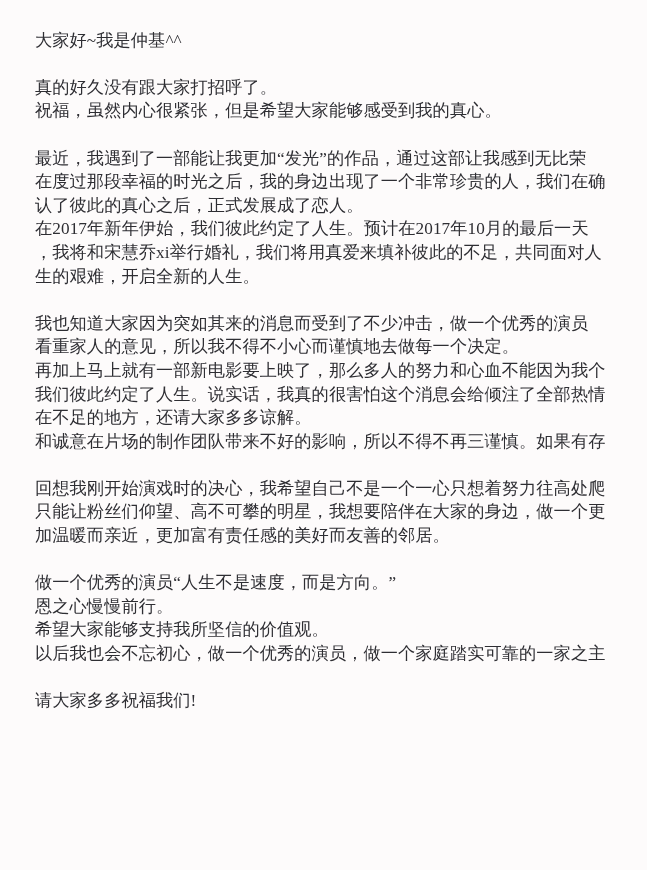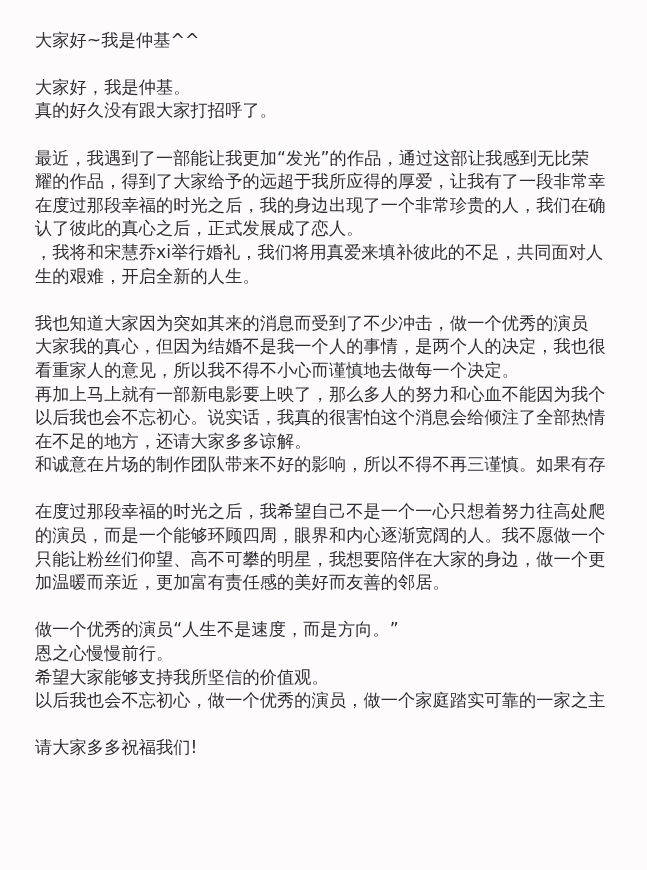--- a/index.html
+++ b/index.html
@@ -20,63 +20,62 @@
       width: 580px;
       color: #2e2e33;
       font-family: "DejaVu Sans", "Liberation Sans", sans-serif;
       font-size: 17.2px;
       line-height: 23.6px;
       letter-spacing: 0.1px;
     }
     .line {
       white-space: nowrap;
       height: 23.6px;
+      font-family: Liberation Serif, serif;
     }
     .blank {
       height: 23.6px;
     }
   </style>
 </head>
 <body>
 
 <div class="doc">
   <div class="blank"></div>
   <div class="line">大家好~我是仲基^^</div>
   <div class="blank"></div>
 
   <div>
-    <div class="line">大家好，我是仲基。</div>
     <div class="line">真的好久没有跟大家打招呼了。</div>
+    <div class="line">祝福，虽然内心很紧张，但是希望大家能够感受到我的真心。</div>
   </div>
   <div class="blank"></div>
 
   <div>
     <div class="line">最近，我遇到了一部能让我更加“发光”的作品，通过这部让我感到无比荣</div>
-    <div class="line">耀的作品，得到了大家给予的远超于我所应得的厚爱，让我有了一段非常幸</div>
     <div class="line">在度过那段幸福的时光之后，我的身边出现了一个非常珍贵的人，我们在确</div>
     <div class="line">认了彼此的真心之后，正式发展成了恋人。</div>
+    <div class="line">在2017年新年伊始，我们彼此约定了人生。预计在2017年10月的最后一天</div>
     <div class="line">，我将和宋慧乔xi举行婚礼，我们将用真爱来填补彼此的不足，共同面对人</div>
     <div class="line">生的艰难，开启全新的人生。</div>
   </div>
   <div class="blank"></div>
 
   <div>
     <div class="line">我也知道大家因为突如其来的消息而受到了不少冲击，做一个优秀的演员</div>
-    <div class="line">大家我的真心，但因为结婚不是我一个人的事情，是两个人的决定，我也很</div>
     <div class="line">看重家人的意见，所以我不得不小心而谨慎地去做每一个决定。</div>
     <div class="line">再加上马上就有一部新电影要上映了，那么多人的努力和心血不能因为我个</div>
-    <div class="line">以后我也会不忘初心。说实话，我真的很害怕这个消息会给倾注了全部热情</div>
+    <div class="line">我们彼此约定了人生。说实话，我真的很害怕这个消息会给倾注了全部热情</div>
     <div class="line">在不足的地方，还请大家多多谅解。</div>
     <div class="line">和诚意在片场的制作团队带来不好的影响，所以不得不再三谨慎。如果有存</div>
   </div>
   <div class="blank"></div>
 
   <div>
-    <div class="line">在度过那段幸福的时光之后，我希望自己不是一个一心只想着努力往高处爬</div>
-    <div class="line">的演员，而是一个能够环顾四周，眼界和内心逐渐宽阔的人。我不愿做一个</div>
+    <div class="line">回想我刚开始演戏时的决心，我希望自己不是一个一心只想着努力往高处爬</div>
     <div class="line">只能让粉丝们仰望、高不可攀的明星，我想要陪伴在大家的身边，做一个更</div>
     <div class="line">加温暖而亲近，更加富有责任感的美好而友善的邻居。</div>
   </div>
   <div class="blank"></div>
 
   <div>
     <div class="line">做一个优秀的演员“人生不是速度，而是方向。”</div>
     <div class="line">恩之心慢慢前行。</div>
     <div class="line">希望大家能够支持我所坚信的价值观。</div>
     <div class="line">以后我也会不忘初心，做一个优秀的演员，做一个家庭踏实可靠的一家之主</div>

